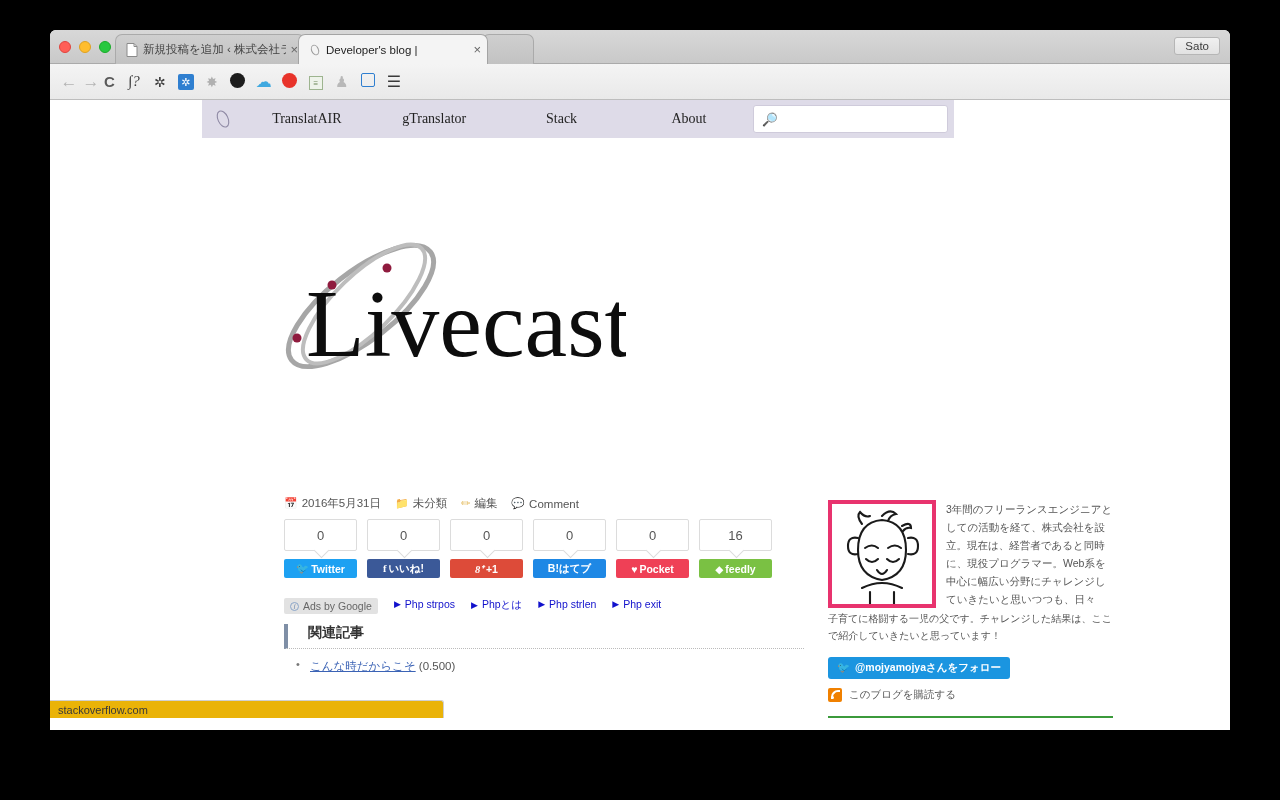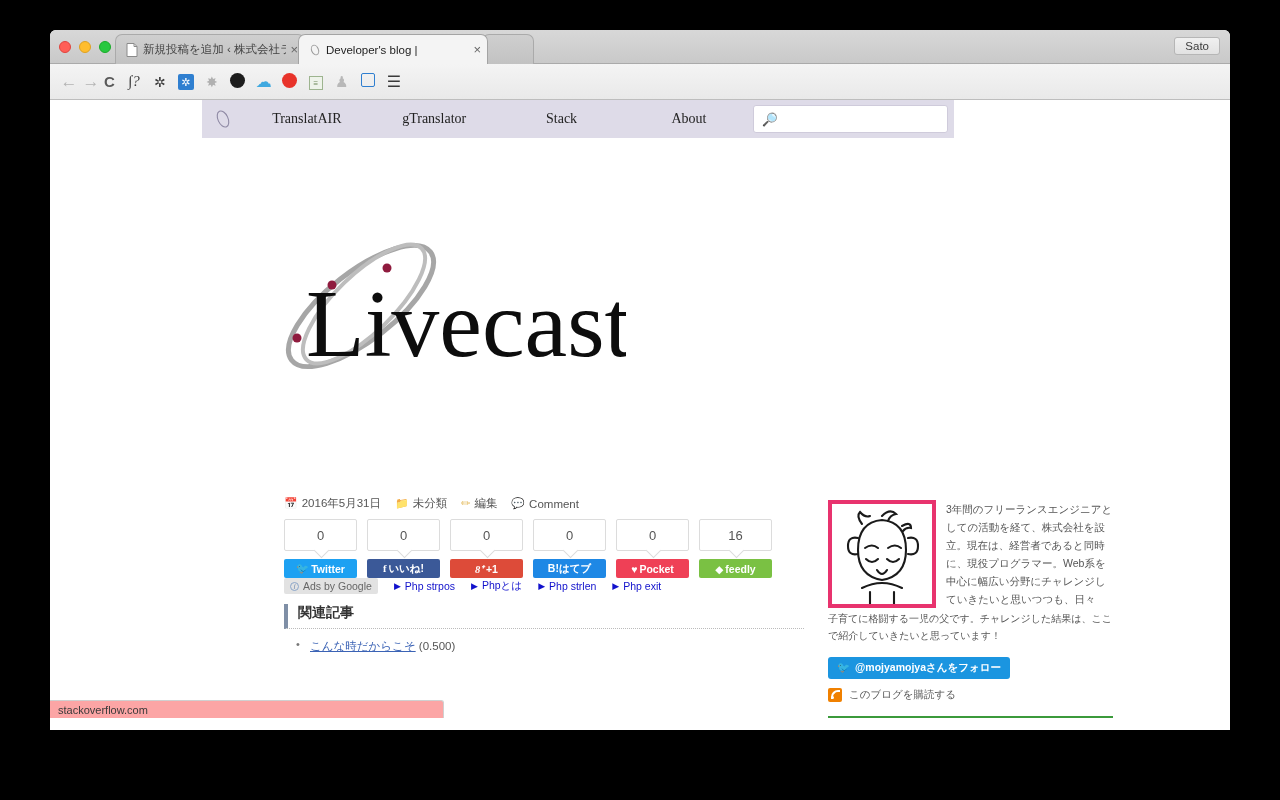--- a/index.html
+++ b/index.html
@@ -152,21 +152,21 @@
     width: 10px; height: 10px; background: #fff;
     border-right: 1px solid #dcdcdc; border-bottom: 1px solid #dcdcdc;
     transform: rotate(45deg);
   }
   .share-btn {
     margin-top: 8px; height: 19px; border-radius: 2px;
     display: flex; align-items: center; justify-content: center; gap: 2px;
     font-size: 10.5px; font-weight: bold; color: #fff; white-space: nowrap; overflow:hidden;
   }
 
-  #ads-row { display: flex; align-items: center; gap: 16px; margin-top: 0; font-size: 10.5px; }
+  #ads-row { display: flex; align-items: flex-start; gap: 16px; margin-top: 20px; font-size: 10.5px; }
   #ads-by-google {
     background: #e2e2e2; color: #666; padding: 2px 6px; border-radius: 2px;
     display:flex; align-items:center; gap:4px;
   }
   #ads-by-google .i-circle {
     width:9px;height:9px;border-radius:50%;border:1px solid #8aa5c9;color:#6a86ad;
     font-size:7px;line-height:8px;text-align:center;font-style:italic;
   }
   .ad-kw { color: #1111cc; display: flex; align-items: center; gap: 4px; white-space: nowrap;}
   .ad-kw .tri { color: #1111cc; font-size: 9px; }
@@ -183,21 +183,21 @@
   }
   #so-arrow { position: absolute; left: 140px; top: 5px; }
   #click-word {
     position: absolute; left: 178px; top: 8px;
     font-size: 15px; font-weight: bold; color: #f0616f;
     letter-spacing: .5px;
     -webkit-text-stroke: 0.7px #222;
   }
 
   #related-head {
-    margin-top: 10px; padding-left: 10px;
+    margin-top: 10px; padding-left: 20px;
     border-left: 4px solid #7f8fa6;
     font-size: 14px; font-weight: bold; color: #333;
     padding-bottom: 6px;
     border-bottom: 1px dotted #bbb;
   }
   #related-list { list-style: none; margin-top: 10px; }
   #related-list li {
     position: relative; padding-left: 26px; margin-bottom: 17px;
     font-size: 11.5px; color: #555;
   }
@@ -236,21 +236,21 @@
 
   #ad-banner {
     margin-top: 14px; width: 285px; height: 100px;
     border: 2px solid #3b9a3b; background: #fff; position: relative; overflow: hidden;
   }
 
   
   #status-bar {
     position: absolute; left: 0; bottom: 0;
     height: 18px; min-width: 394px;
-    background: #fca5a5; border: 1px solid #d0d0d0; border-left: none; border-bottom: none;
+    background: #eab308; border: 1px solid #d0d0d0; border-left: none; border-bottom: none;
     border-radius: 0 3px 0 0;
     display: flex; align-items: center; padding-left: 8px;
     font-size: 11px; color: #3a3a3a;
     z-index: 20;
   }
 </style>
 </head>
 <body>
 
 <div id="browser-window">

